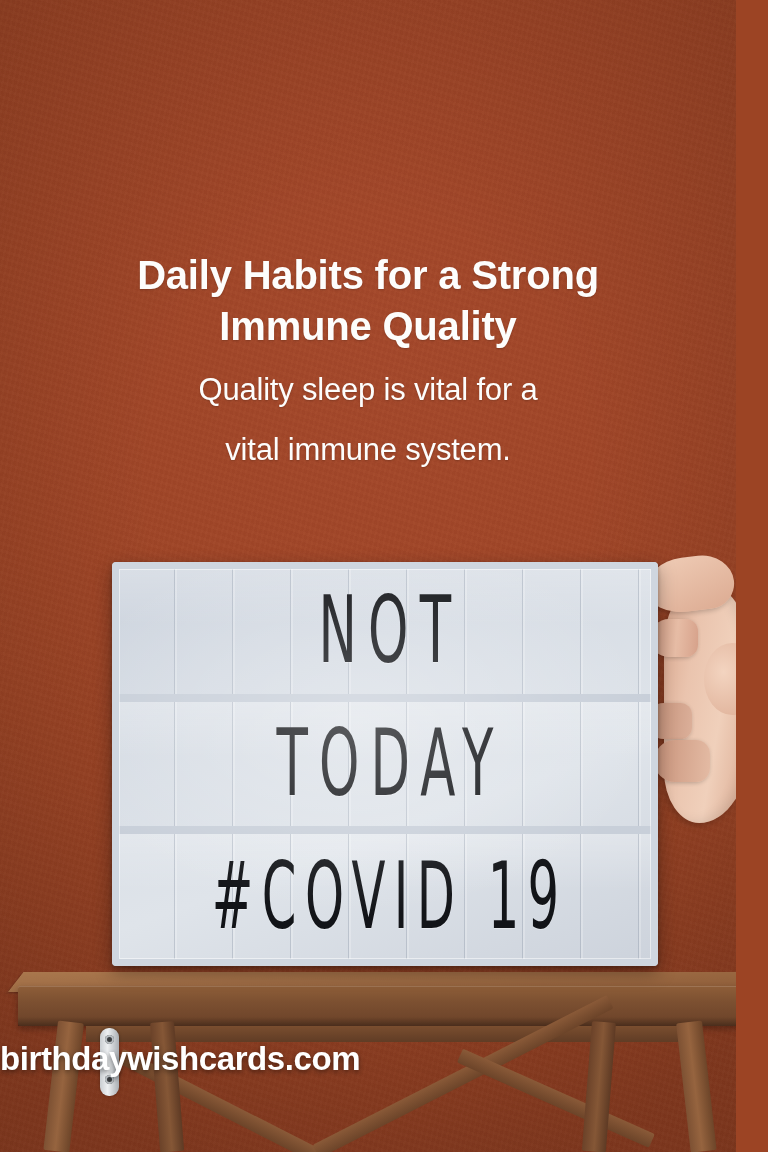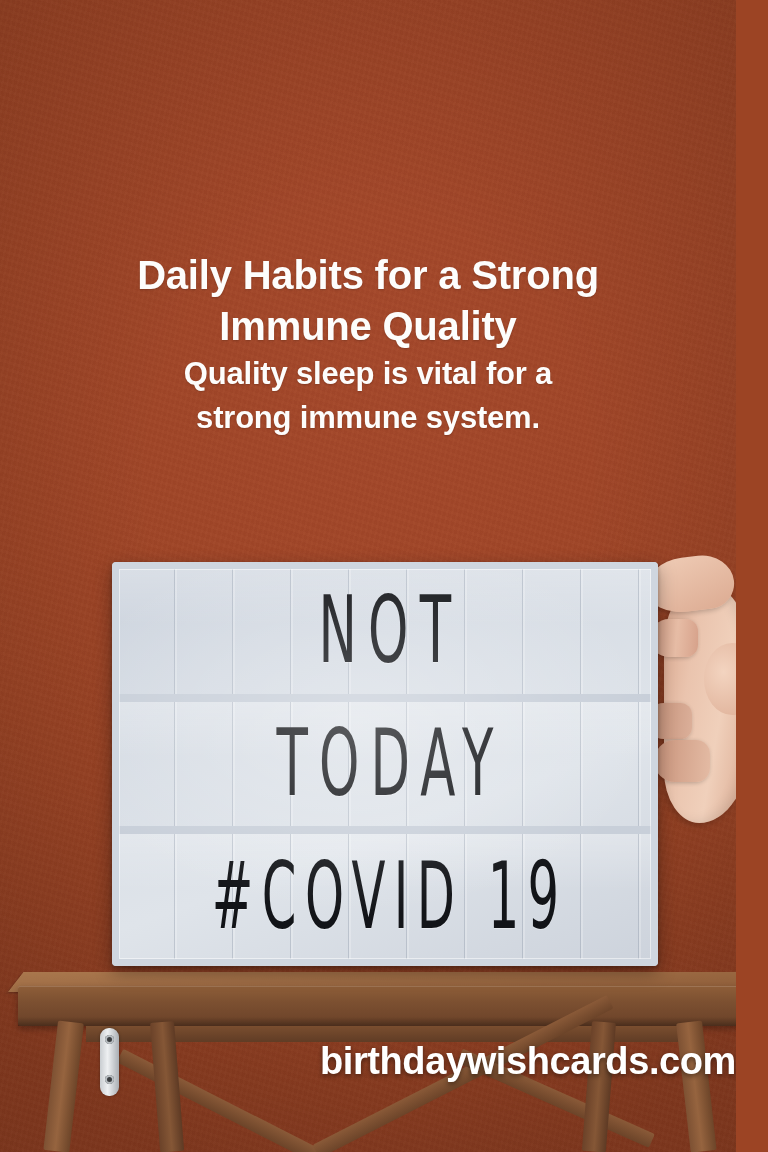--- a/index.html
+++ b/index.html
@@ -44,24 +44,24 @@
     color:#fdfdfc;
     font-size:40px;
     font-weight:bold;
     line-height:1.28;
     letter-spacing:-0.2px;
     text-shadow:0 1px 2px rgba(0,0,0,.18);
   }
   .subhead{
     color:#fdfdfc;
     font-size:31px;
-    font-weight:bold;
+    font-weight:normal;
     line-height:1.42;
     letter-spacing:-0.2px;
-    margin-top:0;
+    margin-top:16px;
     text-shadow:0 1px 2px rgba(0,0,0,.18);
   }
 
   
   .stool{ position:absolute; left:0; top:930px; width:768px; height:222px; z-index:10; }
 
   .stool-top{
     position:absolute; left:8px; top:28px; width:752px; height:34px;
     background:linear-gradient(176deg,#a9774d 0%,#9d6b44 45%,#8d5c38 100%);
     transform:perspective(620px) rotateX(52deg);
@@ -197,42 +197,42 @@
   
   .lb-glow{
     position:absolute; inset:7px;
     background:radial-gradient(ellipse 80% 70% at 45% 40%, rgba(255,255,255,.30), rgba(255,255,255,0) 70%);
     pointer-events:none; z-index:5;
   }
 
   
   .watermark{
     position:absolute; left:0; right:0; top:1040px;
-    text-align:right;
+    text-align:left;
     z-index:60;
     color:#ffffff;
-    font-size:38px;
+    font-size:33px;
     font-weight:bold;
     letter-spacing:-0.4px;
     text-shadow:0 2px 5px rgba(0,0,0,.45);
   }
 </style>
 </head>
 <body>
 
 <div class="poster">
 
   <div class="wall-grain"></div>
   <div class="wall-vignette"></div>
 
   <div class="text-block">
     <div class="headline">Daily Habits for a Strong</div>
     <div class="headline">Immune Quality</div>
     <div class="subhead">Quality sleep is vital for a</div>
-    <div class="subhead">strong immune system.</div>
+    <div class="subhead">vital immune system.</div>
   </div>
 
   <div class="stool">
     <div class="stool-top"></div>
     <div class="stool-edge"></div>
     <div class="apron"></div>
     <div class="brace brace-a"></div>
     <div class="brace brace-b"></div>
     <div class="brace brace-c"></div>
     <div class="leg leg-l"></div>

